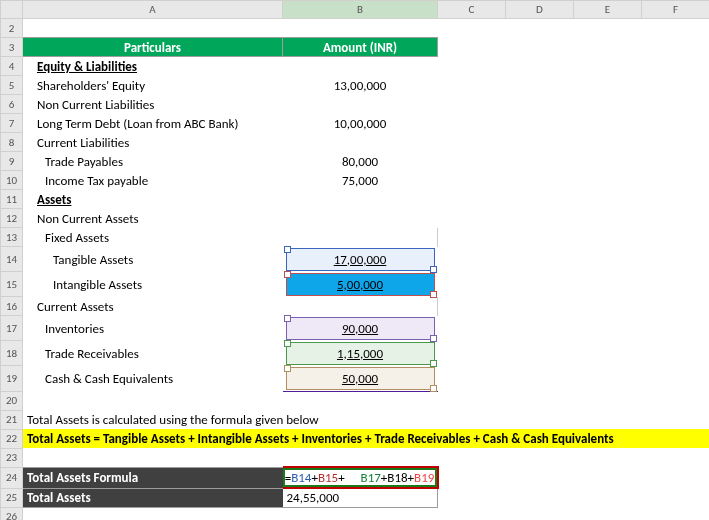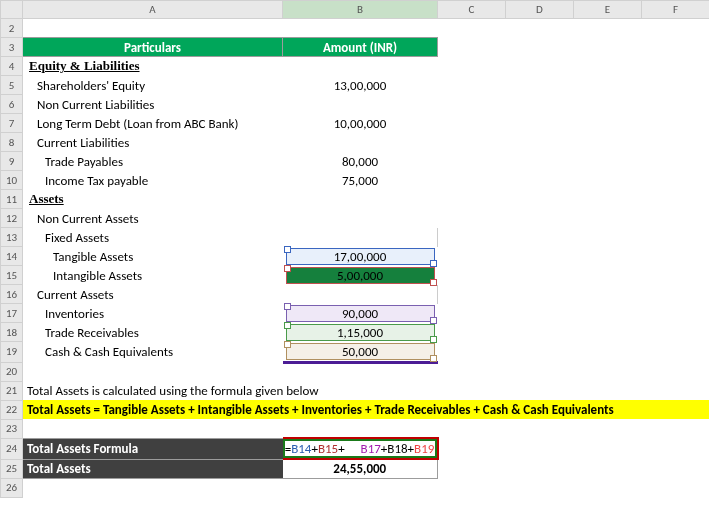--- a/index.html
+++ b/index.html
@@ -7,45 +7,45 @@
     table { border-collapse: collapse; width: 100%; table-layout: fixed; }
     td { height: 19px; vertical-align: middle; padding: 0 4px; overflow: visible; white-space: nowrap; position: relative; }
     .row-hdr { width: 22px; background: #e8e8e8; border: 1px solid #d0d0d0; text-align: center; color: #555; font-size: 11px; }
     .col-hdr { height: 18px; background: #e8e8e8; border: 1px solid #d0d0d0; text-align: center; color: #555; font-size: 11px; }
     .col-hdr.sel { background: #c8e0c8; }
     .col-A { width: 260px; }
     .col-B { width: 155px; }
     .col-C, .col-D, .col-E, .col-F { width: 68px; }
     .hdr-green { background: #00a65a; color: #fff; font-weight: bold; text-align: center; border: 1px solid #9c9c9c; }
     .bold-u { font-weight: bold; text-decoration: underline; }
-    .ind0 { padding-left: 6px; font-family: Liberation Serif, serif; }
+    .ind0 { padding-left: 14px; }
     .ind1 { padding-left: 14px; }
     .ind2 { padding-left: 22px; margin-left: 12px; }
     .ind3 { padding-left: 30px; }
     .center { text-align: center; }
-    .amt-bb { border-bottom: 3px solid #4c1d95; }
+    .amt-bb { border-bottom: 1px solid #4c1d95; }
     .note { white-space: nowrap; }
     .yellow { background: #ffff00; font-weight: bold; margin-left: 10px; }
     .redbox { border: 2px solid #c00000; }
     .total-lbl { background: #404040; color: #fff; font-weight: bold; border: 1px solid #9c9c9c; }
-    .total-val { font-weight: bold; text-align: center; border: 1px solid #9c9c9c; }
+    .total-val { font-weight: normal; text-align: left; border: 1px solid #9c9c9c; }
     .cell-selected { border: 2px solid #1a7a1a; background: #fff; text-align: center; }
-    .range-box { margin: 1px 3px; height: 17px; border-width: 1px; border-style: solid; text-align: center; display: flex; align-items: center; justify-content: center; position: relative; }
+    .range-box { margin: 1px 3px; height: 23px; border-width: 1px; border-style: solid; text-align: center; display: flex; align-items: center; justify-content: center; position: relative; text-decoration: underline; }
     .range-box::before, .range-box::after { content: ""; position: absolute; width: 5px; height: 5px; background: inherit; border: 1px solid; border-color: inherit; }
     .rb-blue { background: #e8f0fb; border-color: #3a66c0; }
-    .rb-red { background: #15803d; border-color: #c05050; }
+    .rb-red { background: #0ea5e9; border-color: #c05050; }
     .rb-purple { background: #efe8f7; border-color: #7a60b0; }
     .rb-green { background: #e7f2e7; border-color: #4a9a4a; }
     .rb-tan { background: #f5f0e8; border-color: #b09060; }
     .rb-blue::before, .rb-red::before, .rb-purple::before, .rb-green::before, .rb-tan::before { top: -3px; left: -3px; background: #fff; }
     .rb-blue::after, .rb-red::after, .rb-purple::after, .rb-green::after, .rb-tan::after { bottom: -3px; right: -3px; background: #fff; }
     .formula-txt span { font-weight: normal; }
     .f-blue { color: #2a5db0; }
     .f-red { color: #b03030; }
-    .f-purple { color: #a21caf; padding-left: 16px; }
+    .f-purple { color: #15803d; padding-left: 16px; }
     .f-green { color: #000000; }
     .f-tan { color: #ef4444; }
     .right-thin { border-right: 1px solid #ccc; }
     .yellow-row td:not(.row-hdr) { background: #ffff00; }
   </style>
 </head>
 <body>
 
 <table>
   <colgroup>

